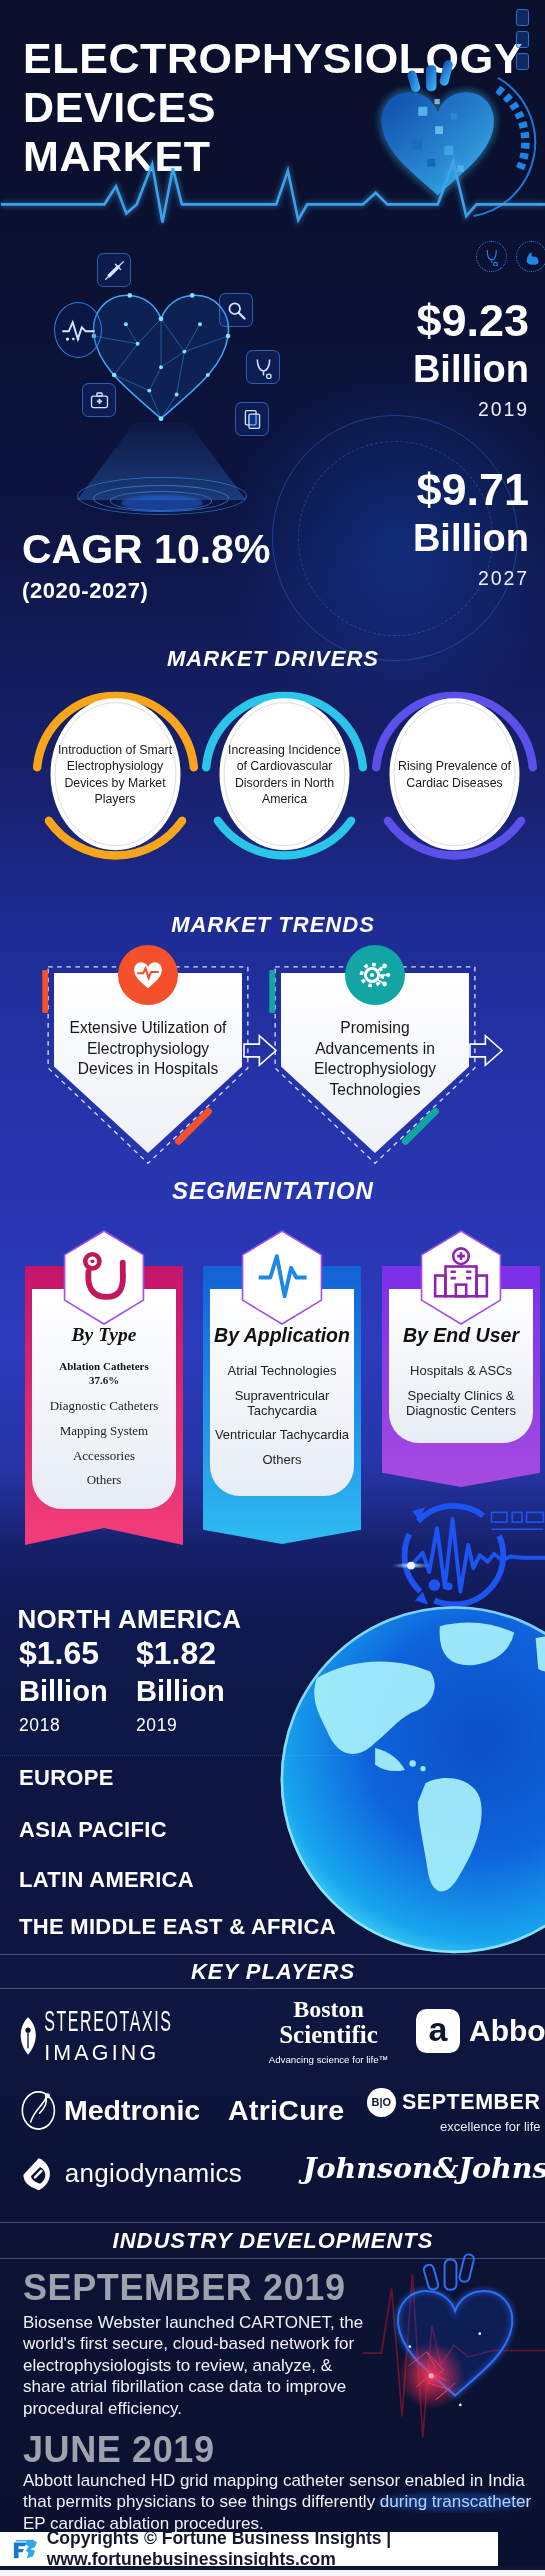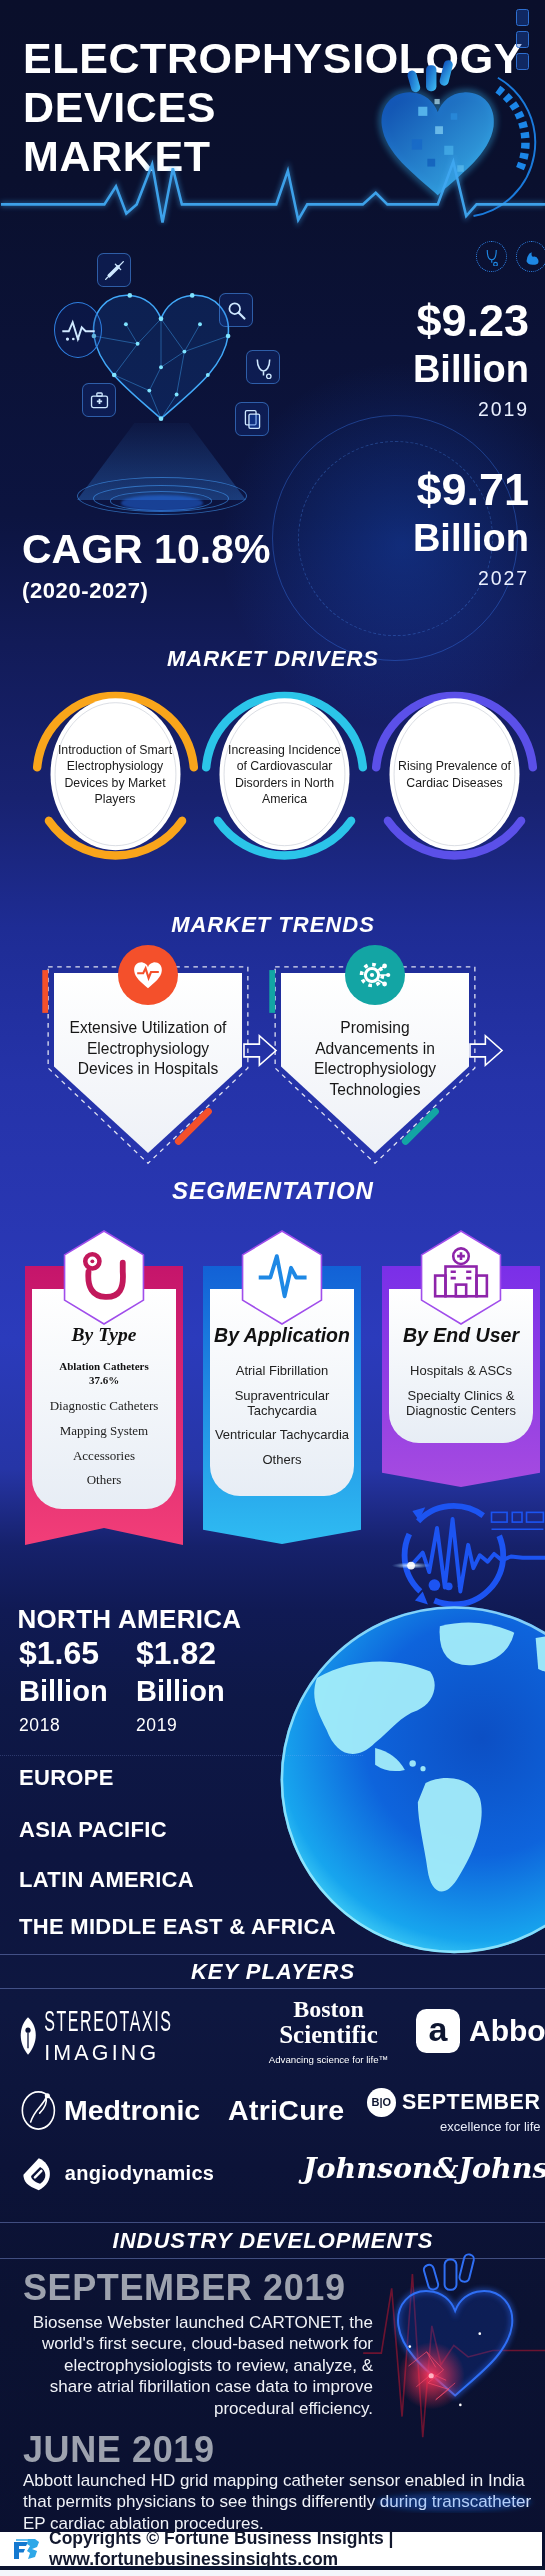--- a/index.html
+++ b/index.html
@@ -92,30 +92,30 @@
   .abbott-word{font-size:30px;font-weight:800;}
   #logo-medtronic{left:19.5px;top:2090px;gap:6.5px;}
   .medtronic-word{font-size:28.5px;font-weight:700;}
   #logo-atricure{left:228px;top:2094px;font-size:28.5px;font-weight:600;letter-spacing:0.3px;}
   #logo-biotronik{left:367px;top:2088px;display:block;}
   .bio-row{display:flex;align-items:center;gap:6.5px;}
   .bio-circ{width:28.5px;height:28.5px;border-radius:50%;background:#fff;color:#0D1530;display:flex;align-items:center;justify-content:center;font-size:11px;font-weight:800;}
   .bio-word{font-size:21.4px;font-weight:800;letter-spacing:0.6px;}
   .bio-tag{font-size:13px;font-weight:400;text-align:right;margin-top:2.6px;color:#E8ECF8;}
   #logo-angio{left:18px;top:2153px;gap:7.8px;}
-  .angio-word{font-size:20px;font-weight:700;letter-spacing:0.3px;}
+  .angio-word{font-size:26px;font-weight:400;letter-spacing:0.3px;}
   #logo-jnj{left:303px;top:2151px;font-family:"DejaVu Serif",serif;font-style:italic;font-size:28.5px;font-weight:600;}
   
   .dev-date{left:23px;font-size:36px;font-weight:800;letter-spacing:0.6px;color:#9DA2AE;}
   #dev1-date{top:2267px;} #dev2-date{top:2429px;}
   .dev-text{left:23px;font-size:17px;line-height:21.4px;color:#F0F2F7;font-weight:400;}
-  #dev1-text{top:2312px;width:350px;text-align:right;}
+  #dev1-text{top:2312px;width:350px;}
   #dev2-text{top:2470px;width:511px;}
   
-  #footer-bar{left:0;top:2532px;width:542px;height:34px;background:#ffffff;display:flex;align-items:center;padding-left:13px;gap:9px;}
+  #footer-bar{left:0;top:2532px;width:498px;height:34px;background:#ffffff;display:flex;align-items:center;padding-left:13px;gap:9px;}
   #footer-text{color:#12182E;font-size:17.5px;font-weight:700;}
   #footer-line{left:0;top:2566px;width:546px;height:4.5px;background:#0D1530;}
   #footer-strip{left:0;top:2570px;width:546px;height:5.8px;background:#F3F6FB;}
 </style>
 </head>
 <body>
 
 <div id="canvas">
 
   <div class="abs glow-ring" id="glow-hero"></div>
@@ -369,21 +369,21 @@
       <circle cx="48" cy="50" r="3" fill="#C2185B"></circle>
       <path d="M42,66 C40,90 48,104 68,105 C90,106 97,92 95,66 L95,52" stroke="#C2185B" stroke-width="9" stroke-linecap="round" fill="none"></path>
     </svg>
   </div>
 
   <div class="abs seg-card seg-blue" style="left:203px;"></div>
   <div class="abs" style="left:203px;top:1266px;width:158px;">
     <div class="seg-inner h2">
       <div class="seg-card-title">By Application</div>
       <div class="seg-items" style="margin-top:17px;">
-        <div>Atrial Fibrillation</div>
+        <div>Atrial Technologies</div>
         <div>Supraventricular Tachycardia</div>
         <div>Ventricular Tachycardia</div>
         <div>Others</div>
       </div>
     </div>
     <svg class="seg-badge" width="86" height="97" viewBox="0 0 132 150">
       <path d="M66,3 L127,40 V110 L66,147 L5,110 V40 Z" fill="#fff" stroke="#A04DEB" stroke-width="2.5"></path>
       <polyline points="30,75 48,75 58,42 70,104 80,60 88,75 104,75" stroke="#1E88E5" stroke-width="6" fill="none" stroke-linejoin="round"></polyline>
     </svg>
   </div>

